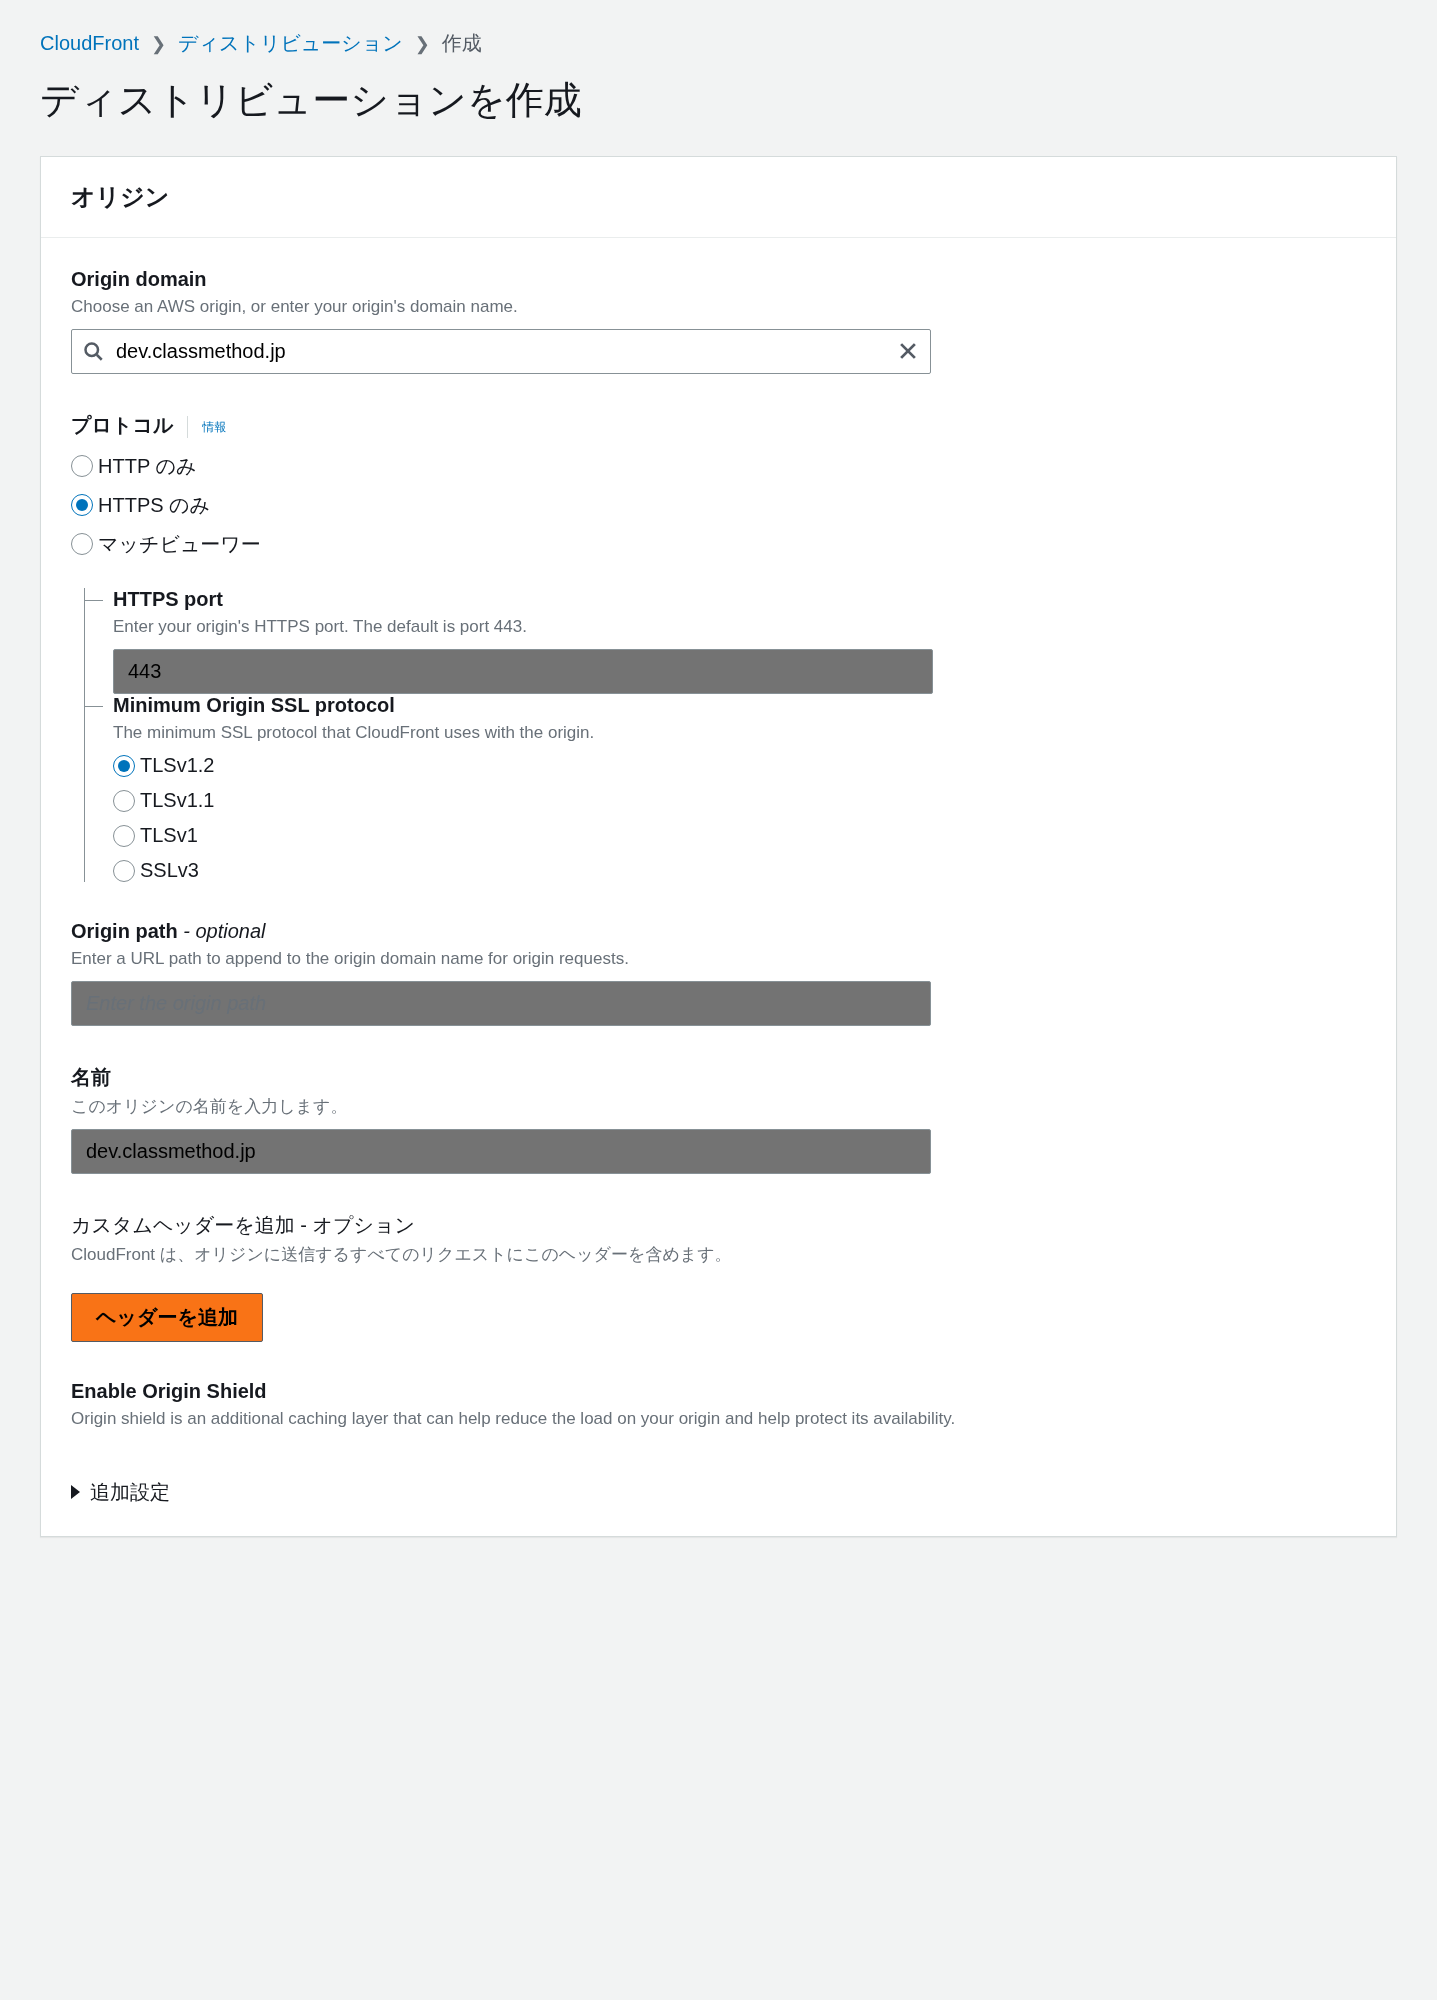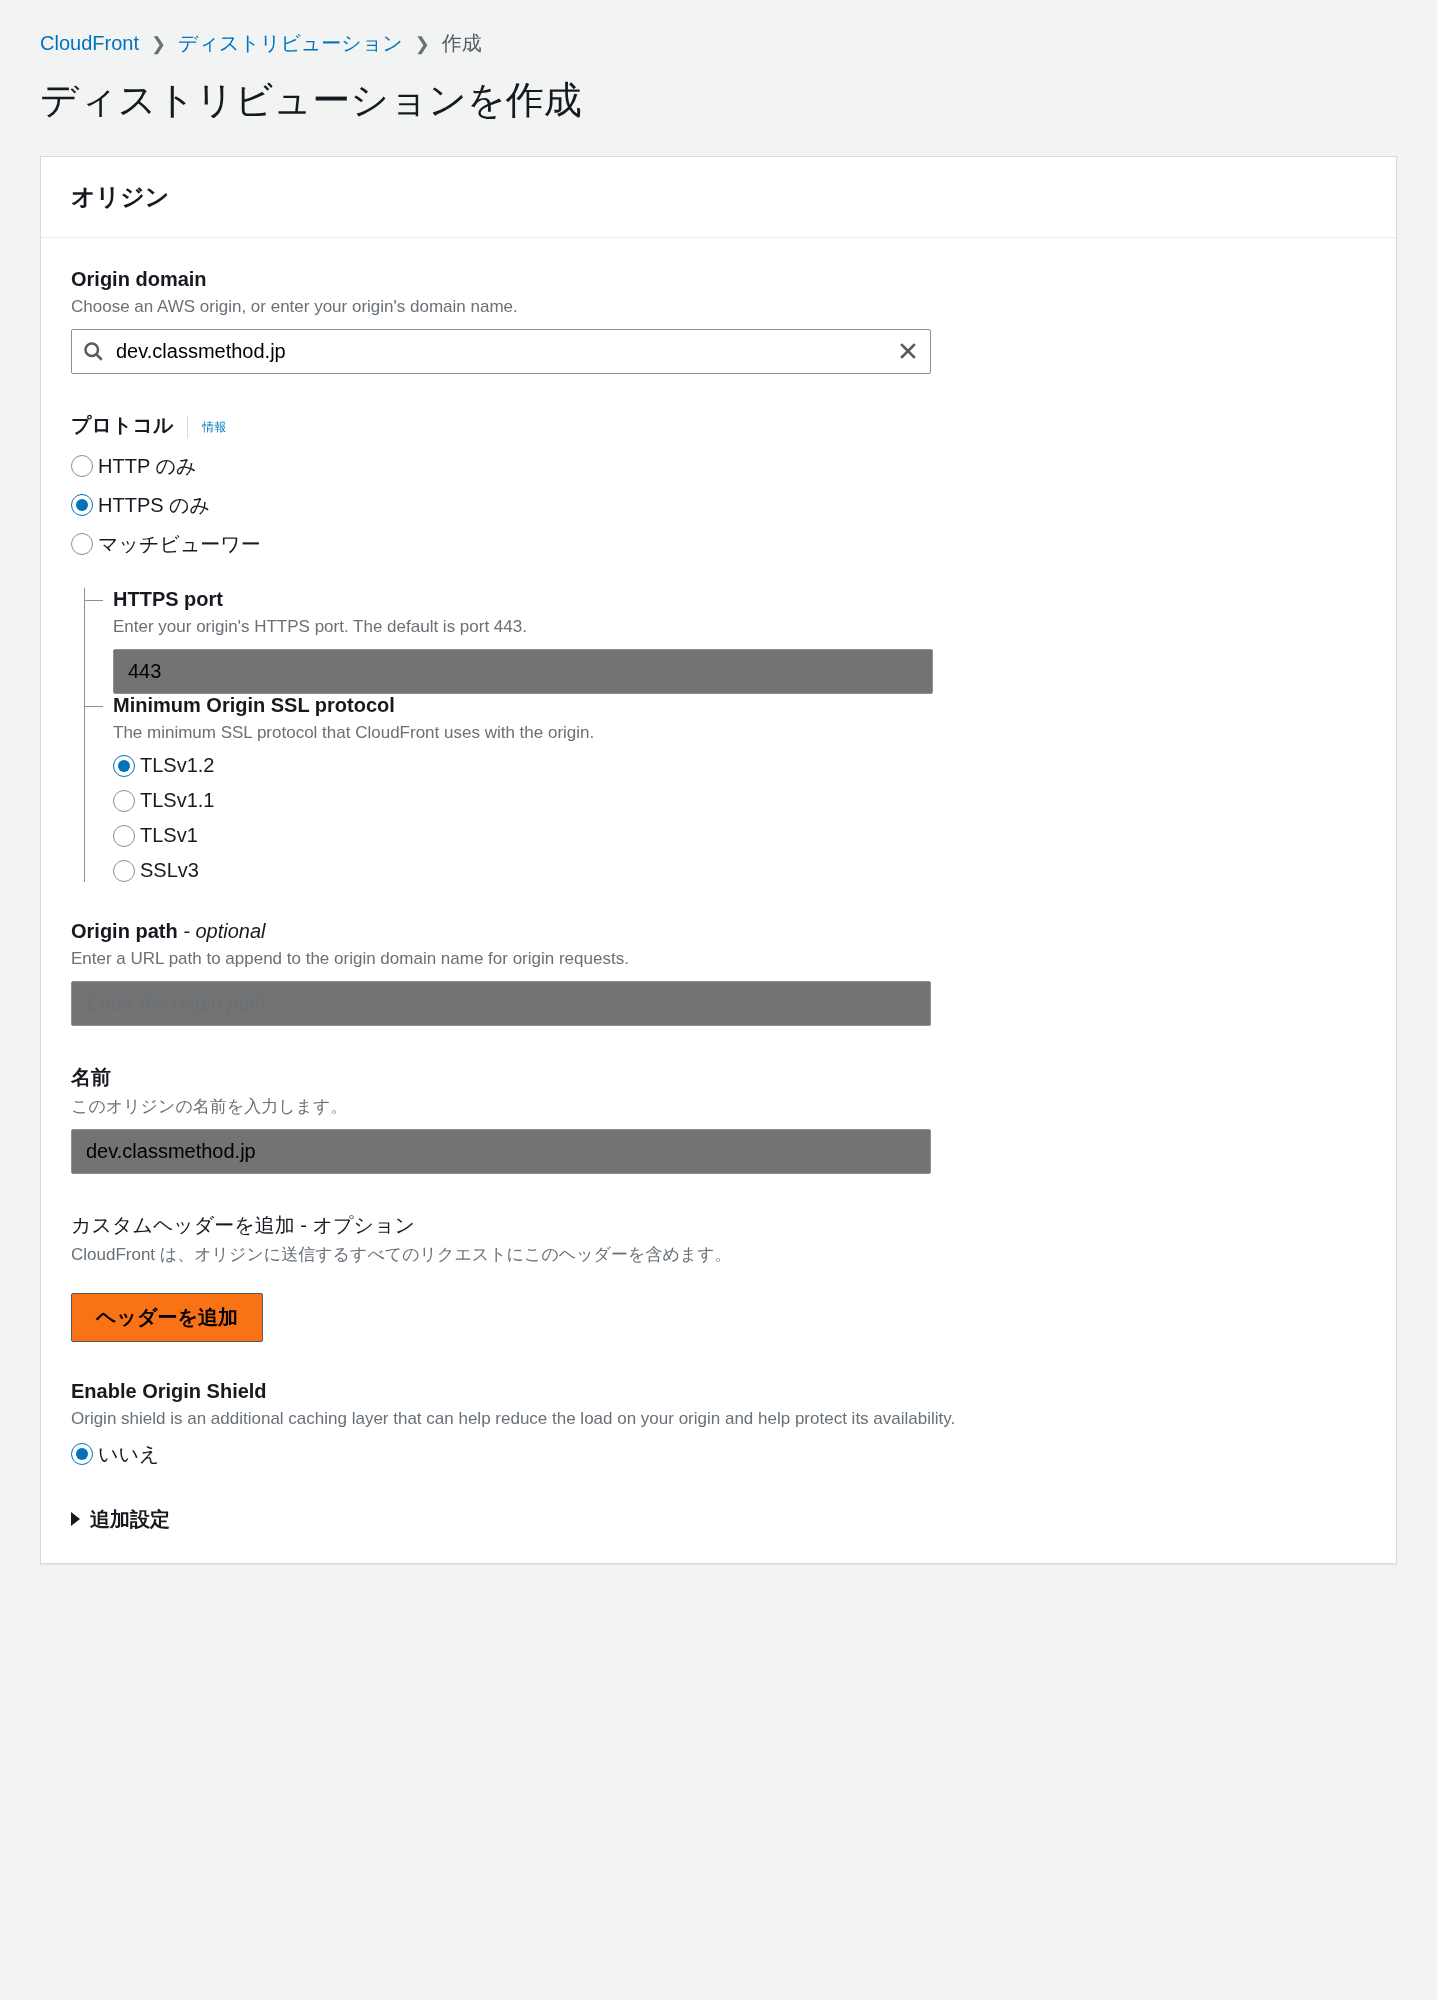--- a/index.html
+++ b/index.html
@@ -146,21 +146,21 @@
     padding:10px 24px;
     font-size:20px;
     font-weight:700;
     background:#f97316;
     border:1px solid #545b64;
     border-radius:2px;
     cursor:pointer;
   }
   .expand {
     display:flex; align-items:center; gap:10px;
-    font-size:20px; font-weight:700; cursor:pointer;
+    font-size:20px; font-weight:400; cursor:pointer;
     margin-top: 30px;
   }
   .caret-right {
     width:0; height:0;
     border-top:7px solid transparent;
     border-bottom:7px solid transparent;
     border-left:9px solid #16191f;
   }
   svg { display:block; }
 </style>
@@ -273,24 +273,20 @@
       <div class="field-label" style="font-weight:400">カスタムヘッダーを追加 - オプション</div>
       <div class="field-help">CloudFront は、オリジンに送信するすべてのリクエストにこのヘッダーを含めます。</div>
       <div style="height:16px"></div>
       <button class="btn">ヘッダーを追加</button>
     </div>
 
     <div class="field">
       <div class="field-label">Enable Origin Shield</div>
       <div class="field-help">Origin shield is an additional caching layer that can help reduce the load on your origin and help protect its availability.</div>
       <div class="radio-group">
-        <label class="radio selected">
-          <span class="radio-circle"></span>
-          <span>いいえ</span>
-        </label>
       </div>
     </div>
 
     <div class="expand">
       <span class="caret-right"></span>
       <span>追加設定</span>
     </div>
 
   </div>
 </div>

